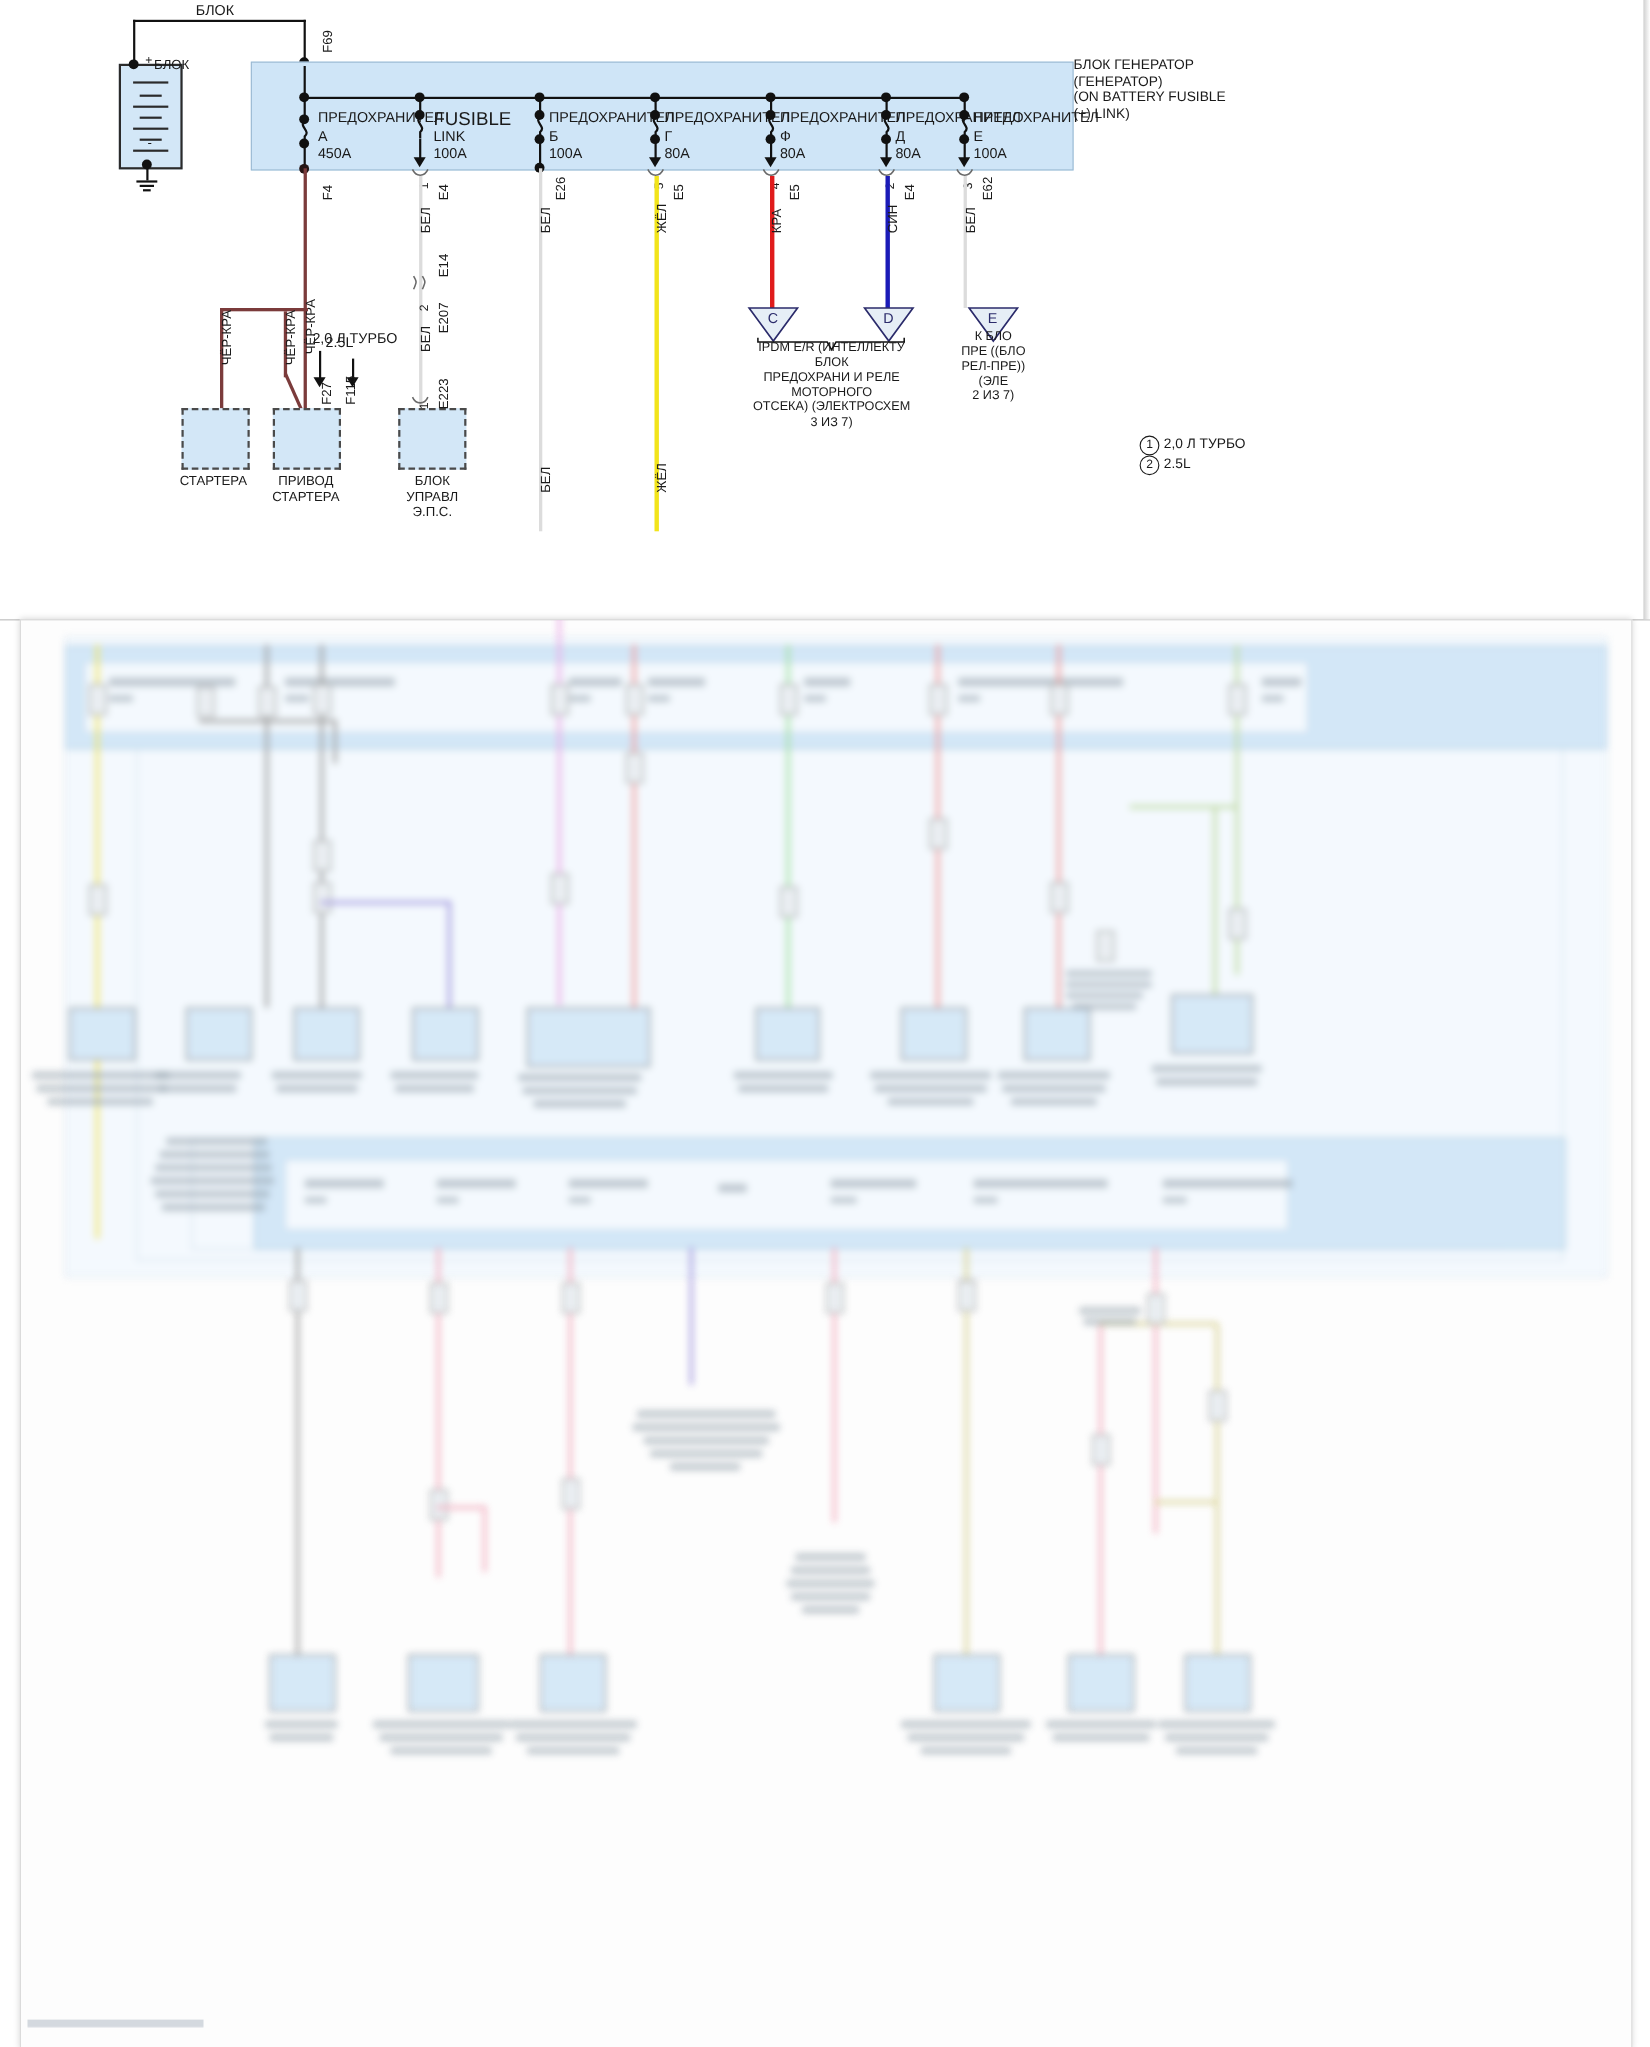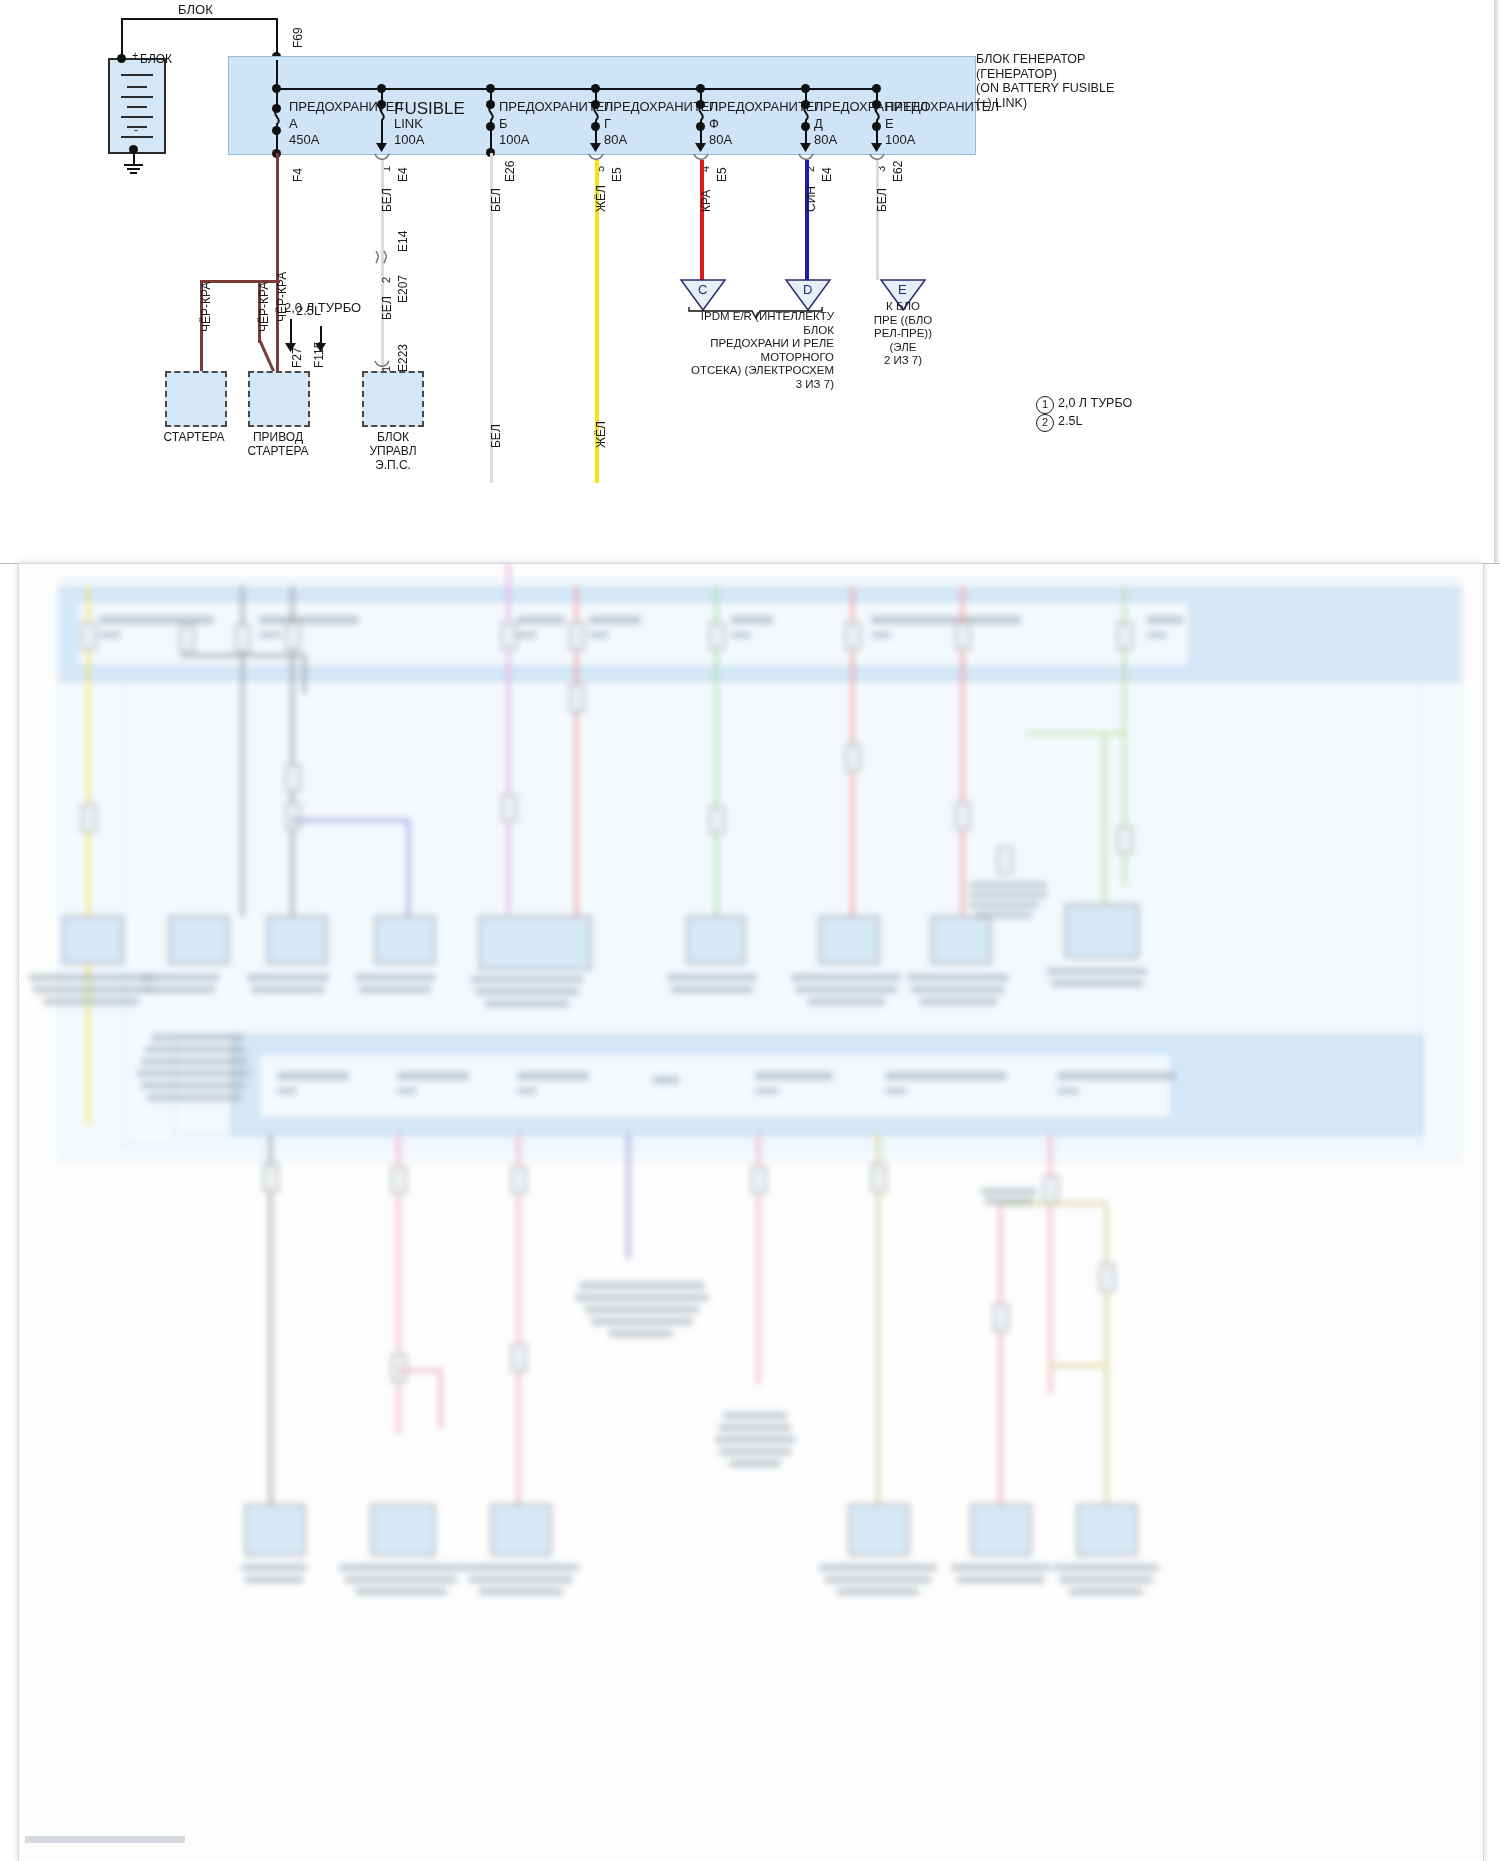--- a/index.html
+++ b/index.html
@@ -283,21 +283,21 @@
     <div class="tri" style="left:784px;top:278px;">
       <svg width="48" height="34">
           <path d="M2 2 L46 2 L24 32 Z" fill="#e6eef6" stroke="#2b2b6b" stroke-width="1.5"></path>
         </svg>
     </div>
     <div class="txt" style="left:803px;top:282px;font-size:13px;color:#2b2b6b;">D</div>
 
     <svg style="position:absolute;left:688px;top:306px;" width="136" height="14">
       <path d="M1 1 L1 5 L64 5 L68 12 L72 5 L134 5 L134 1" stroke="#111" stroke-width="1.4" fill="none"></path>
     </svg>
-    <div class="txt" style="left:678px;top:310px;width:156px;text-align:right;font-size:11.5px;line-height:13.6px;">IPDM E/R (ИНТЕЛЛЕКТУ<br>БЛОК<br>ПРЕДОХРАНИ И РЕЛЕ<br>МОТОРНОГО<br>ОТСЕКА) (ЭЛЕКТРОСХЕМ<br>3 ИЗ 7)</div>
+    <div class="txt" style="left:678px;top:310px;width:156px;text-align:center;font-size:11.5px;line-height:13.6px;">IPDM E/R (ИНТЕЛЛЕКТУ<br>БЛОК<br>ПРЕДОХРАНИ И РЕЛЕ<br>МОТОРНОГО<br>ОТСЕКА) (ЭЛЕКТРОСХЕМ<br>3 ИЗ 7)</div>
 
     <div class="nodeblk" style="left:872px;top:84px;"></div>
     <div class="nodeblk" style="left:872px;top:100px;"></div>
     <svg class="sq" style="position:absolute;left:869px;top:106px;" width="16" height="20">
         <path d="M8 0 C2 5,14 9,8 14 L8 20" stroke="#111" stroke-width="2" fill="none"></path>
       </svg>
     <div class="nodeblk" style="left:872px;top:122px;"></div>
     <div class="wire wv" style="left:876px;top:127px;height:22px;background:#111;"></div>
     <svg style="position:absolute;left:870px;top:141px;" width="13" height="12">
         <path d="M6.5 11 L1 2 L12 2 Z" fill="#111"></path>

